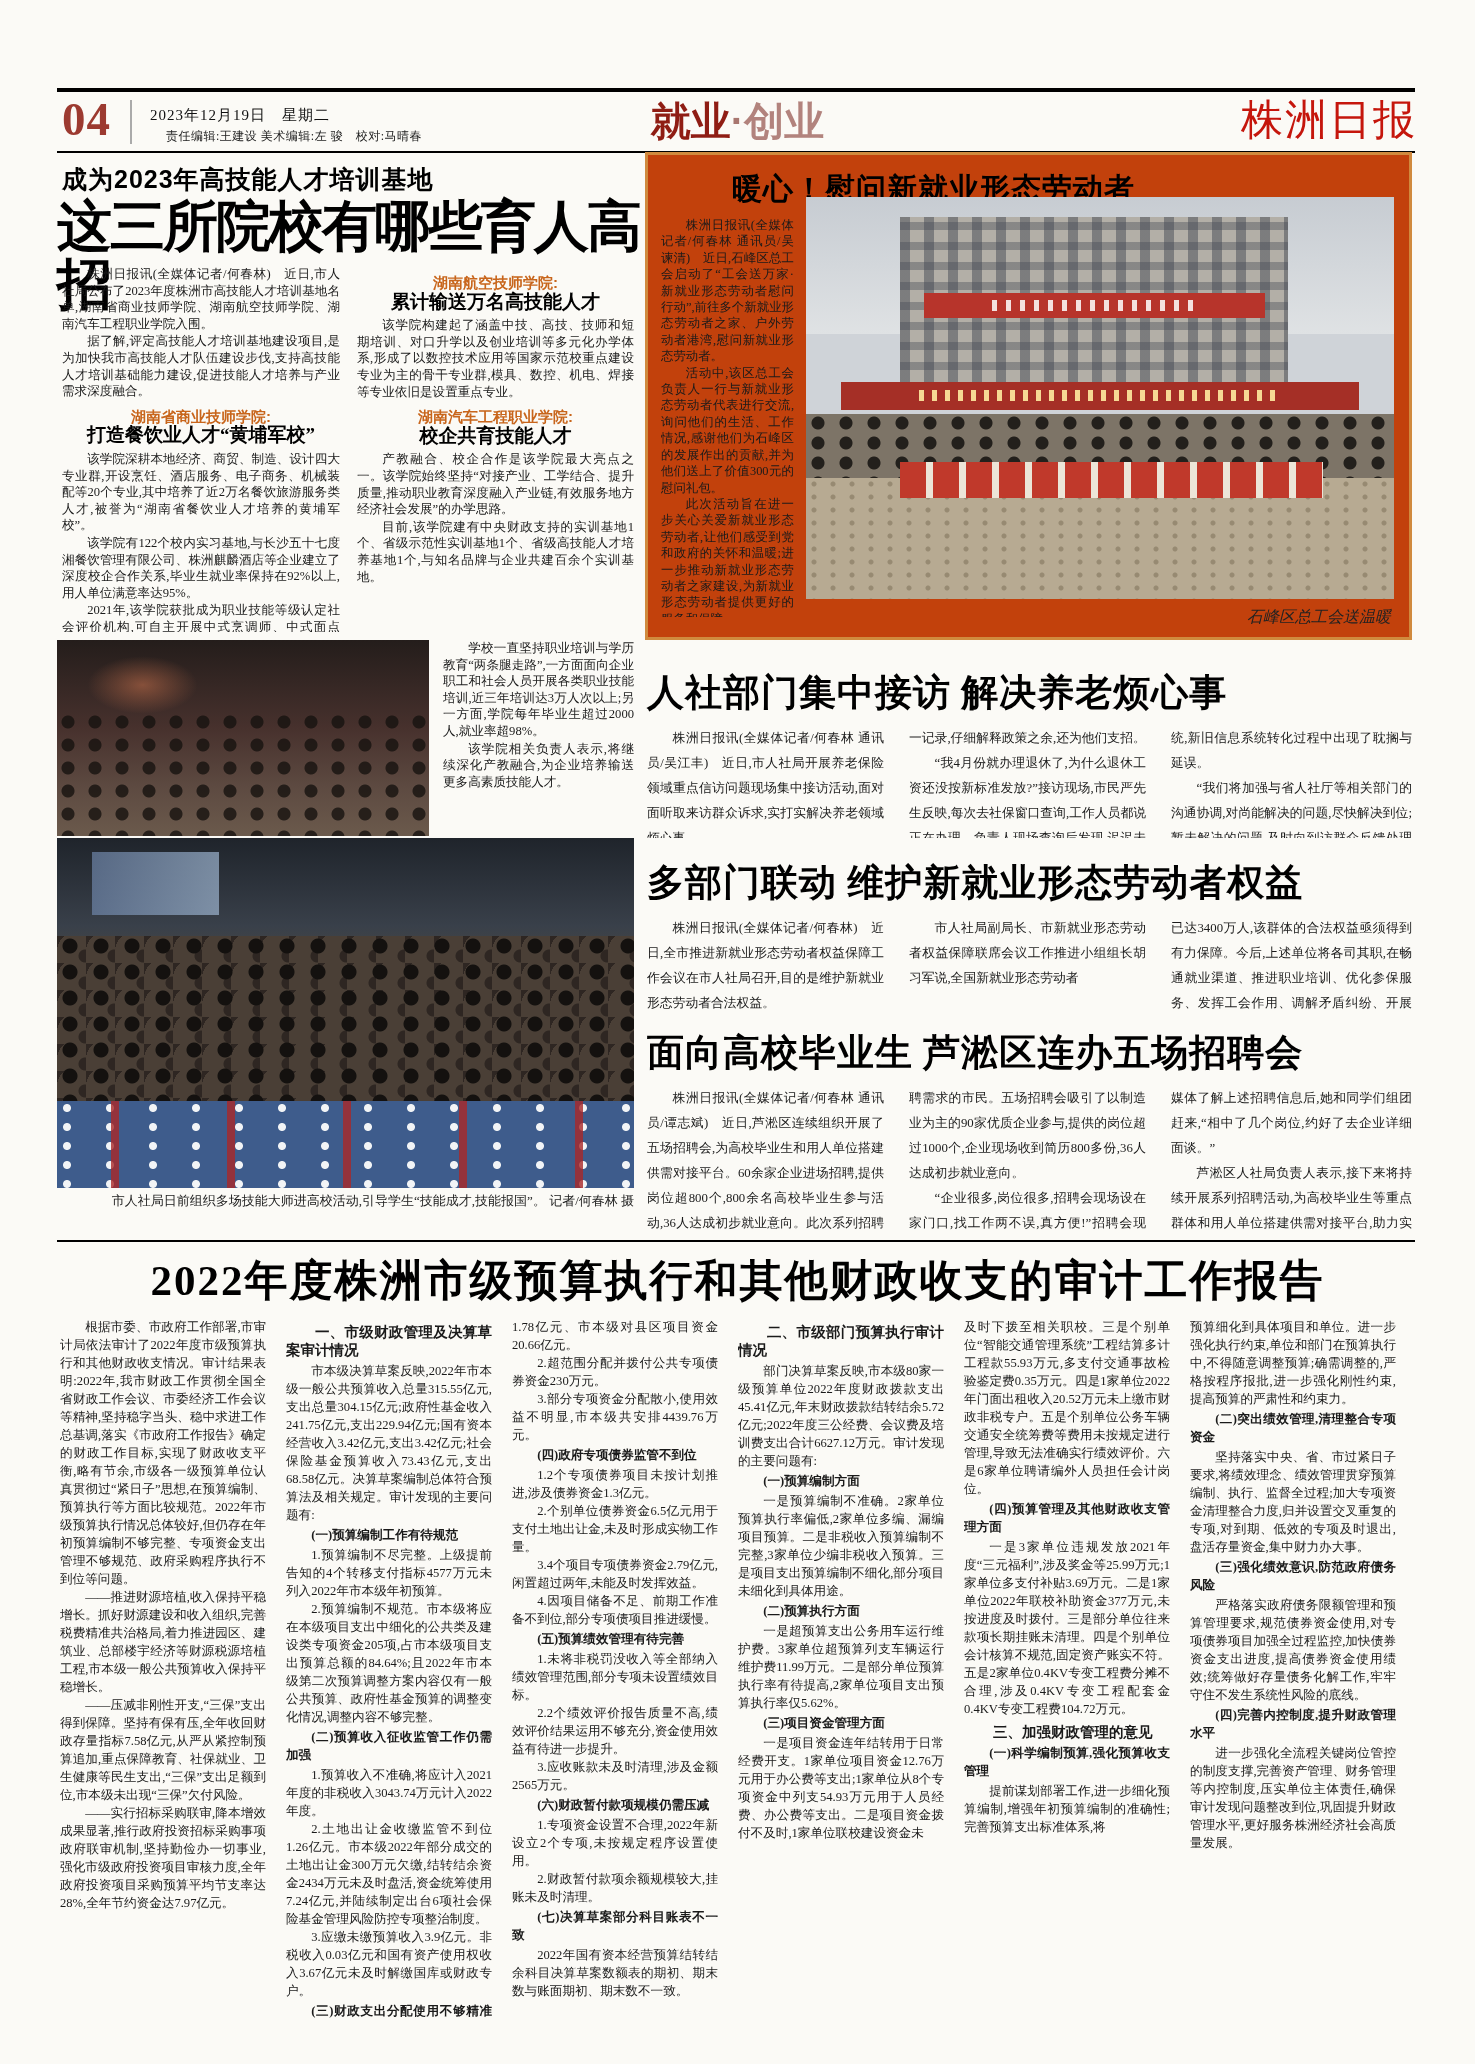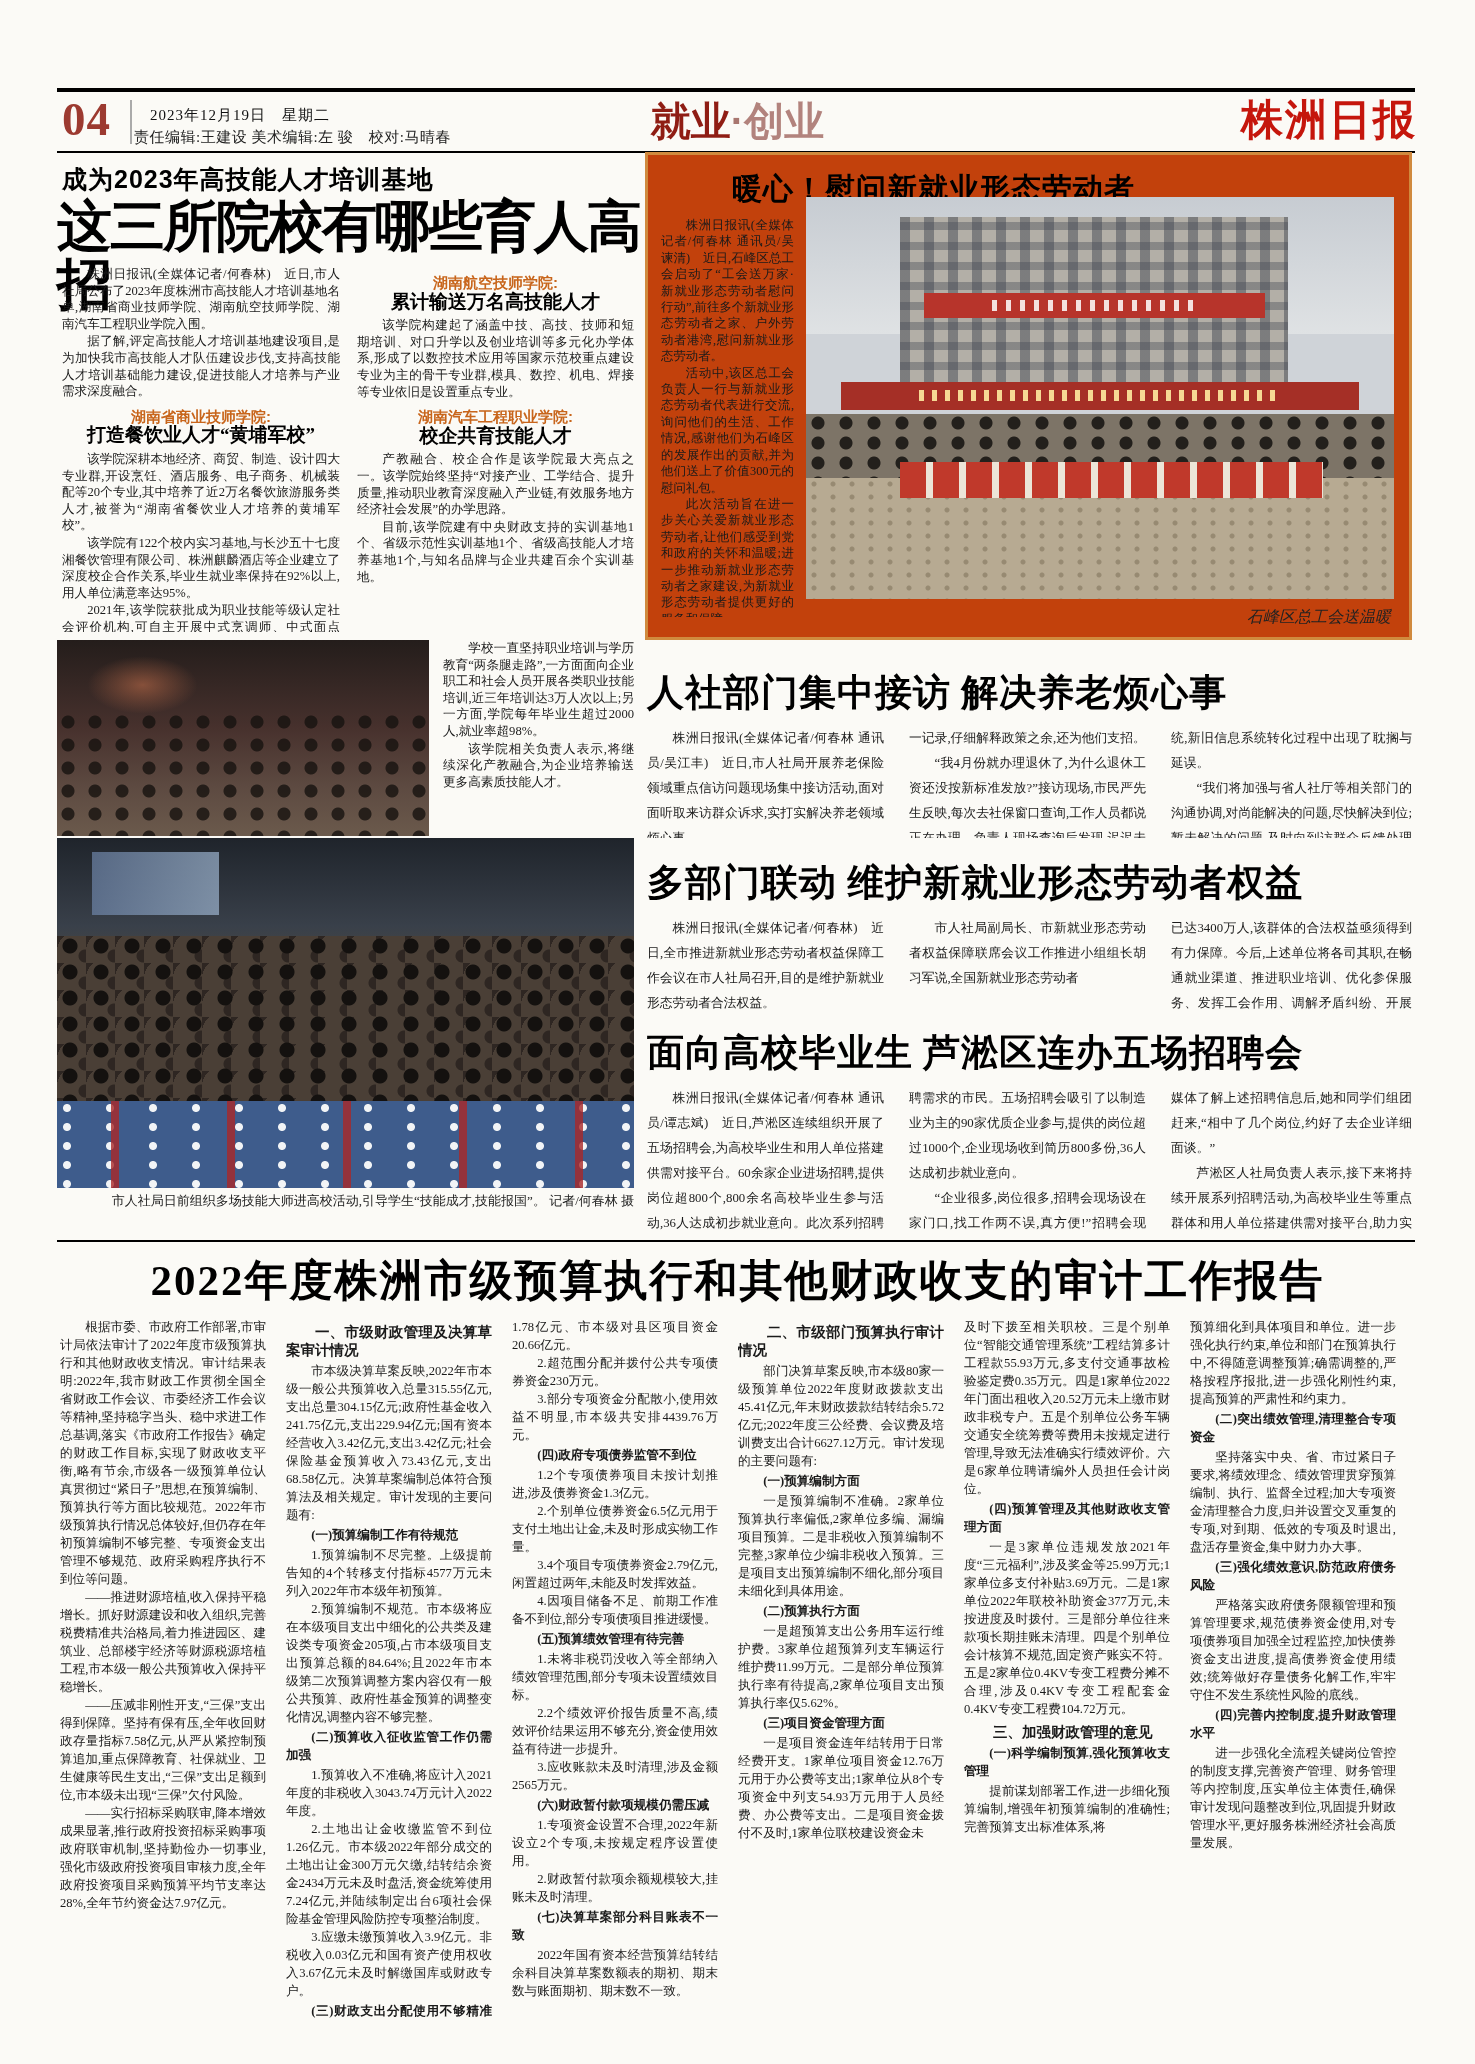--- a/index.html
+++ b/index.html
@@ -5,27 +5,27 @@
   html,body{margin:0;padding:0;}
   body{width:1475px;height:2064px;position:relative;background:#fbfaf6;
        font-family:"Liberation Serif","DejaVu Serif",serif;color:#1a1a1a;}
   .abs{position:absolute;}
   
   .rule-top{left:57px;top:88px;width:1358px;height:4px;background:#000;}
   .rule-hdr{left:57px;top:151px;width:1358px;height:2px;background:#000;}
   .pagenum{left:62px;top:92px;font-size:47px;font-weight:700;color:#9c3a30;letter-spacing:1px;}
   .hdr-vdiv{left:130px;top:100px;width:2px;height:44px;background:#aaa;}
   .hdr-date{left:150px;top:106px;font-size:15px;color:#111;letter-spacing:1px;}
-  .hdr-eds{left:134px;top:128px;font-size:15px;color:#222;letter-spacing:.5px;}
+  .hdr-eds{left:166px;top:128px;font-size:12px;color:#222;letter-spacing:.5px;}
   .sect{left:0;top:94px;width:1475px;text-align:center;font-weight:900;font-size:40px;
         font-family:"Liberation Sans","DejaVu Sans",sans-serif;}
   .sect .s1{color:#8f1d14;}
   .sect .sdot{color:#a8766f;}
   .sect .s2{color:#b2837d;}
-  .masthead{right:58px;top:92px;font-size:42px;font-weight:700;color:#c5160c;
+  .masthead{right:58px;top:92px;font-size:42px;font-weight:400;color:#c5160c;
             font-family:"Liberation Serif","DejaVu Serif",serif;letter-spacing:2px;}
   
   .kicker{left:62px;top:163px;font-size:25px;font-weight:700;color:#000;
           font-family:"Liberation Sans","DejaVu Sans",sans-serif;letter-spacing:1px;}
   .lead-hl{left:57px;top:198px;width:600px;font-size:55px;line-height:1.05;font-weight:900;
            color:#000;font-family:"Liberation Sans","DejaVu Sans",sans-serif;letter-spacing:-2px;}
   .bodycol{font-size:12.6px;line-height:16.6px;overflow:hidden;}
   .bodycol .para{text-indent:2em;text-align:justify;margin:0 0 1px 0;}
   .bodycol .h-org{color:#c8651b;font-weight:700;text-align:center;
         font-family:"Liberation Sans","DejaVu Sans",sans-serif;font-size:15px;margin:9px 0 2px;}

